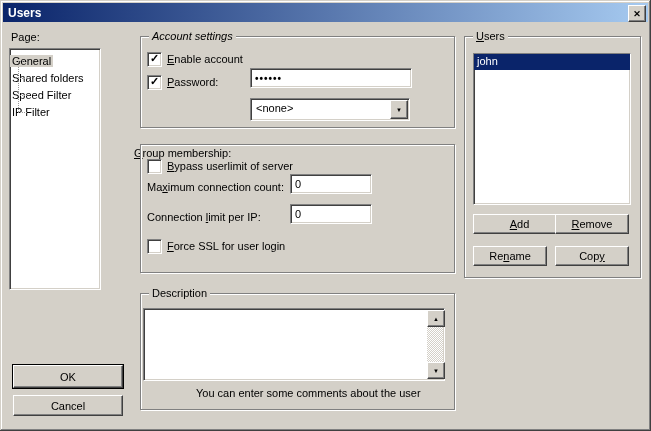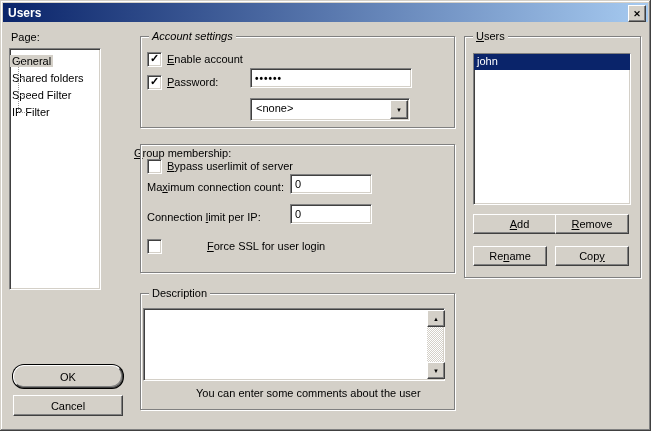--- a/index.html
+++ b/index.html
@@ -67,21 +67,21 @@
     display:flex; align-items:center; justify-content:center; font-size:6px;
   }
 
   .btn {
     position:absolute; background:#d4d0c8;
     border:1px solid; border-color:#fff #404040 #404040 #fff;
     box-shadow: inset -1px -1px #808080;
     display:flex; align-items:center; justify-content:center;
     font-family:"Liberation Sans",sans-serif; font-size:11px; color:#000; cursor:default;
   }
-  .btn.default { box-shadow: 0 0 0 1px #000, inset -1px -1px #808080; border-radius: 11px; }
+  .btn.default { box-shadow: 0 0 0 1px #000, inset -1px -1px #808080; }
 
   .listbox { position:absolute; overflow:hidden; }
   .tree { position:relative; padding-top:4px; height:100%; }
   .tree-vline { position:absolute; left:8px; top:11px; height:52px;
     border-left:1px dotted #999; }
   .tree-item { position:relative; height:17px; line-height:16px; white-space:nowrap; }
   .tree-item .tick { position:absolute; left:8px; top:8px; width:9px; border-top:1px dotted #999; }
   .tree-item .ti-label { padding:0 2px; }
   .tree-item.selected .ti-label { background:#d4d0c8; }
 
@@ -171,21 +171,21 @@
   <span class="checkbox" style="left:147px; top:159px;"></span>
   <span class="label" style="left:167px; top:160px;"><span></span><u>B</u><span>ypass userlimit of server</span></span>
 
   <span class="label" style="left:147px; top:181px;"><span>Ma</span><u>x</u><span>imum connection count:</span></span>
   <input class="field" style="left: 290px; top: 174px; width: 76px; height: 18px;" type="text" value="0">
 
   <span class="label" style="left:147px; top:211px;"><span>Connection </span><u>l</u><span>imit per IP:</span></span>
   <input class="field" style="left: 290px; top: 204px; width: 76px; height: 18px;" type="text" value="0">
 
   <span class="checkbox" style="left:147px; top:239px;"></span>
-  <span class="label" style="left:167px; top:240px;margin-left:40px;"><span></span><u>F</u><span>orce SSL for user login</span></span>
+  <span class="label" style="left:167px; top:240px;"><span></span><u>F</u><span>orce SSL for user login</span></span>
 
   <div class="group" style="left:140px; top:293px; width:313px; height:115px;">
     <span class="group-legend">Description</span>
   </div>
   <div class="textarea-box sunken" style="left:143px; top:308px; width:300px; height:71px;">
     <div class="textarea-input"></div>
     <div class="scrollbar">
       <span class="scroll-btn up">
           <span>▲</span>
         </span>

